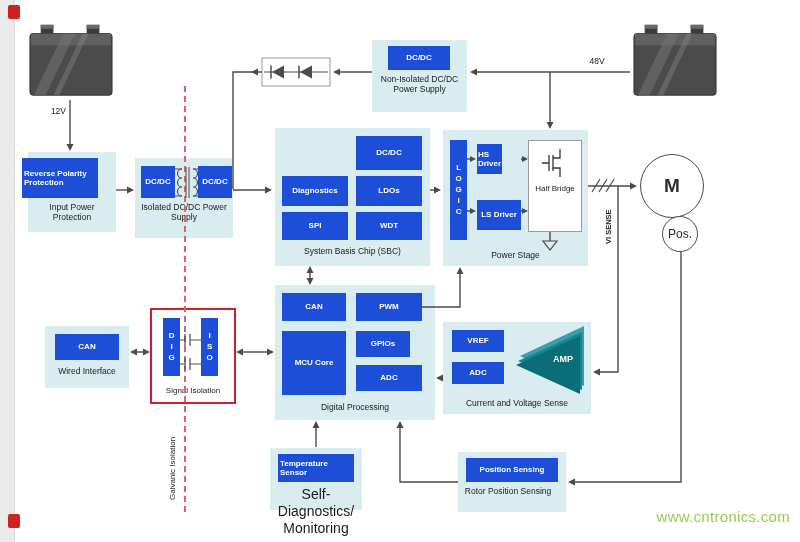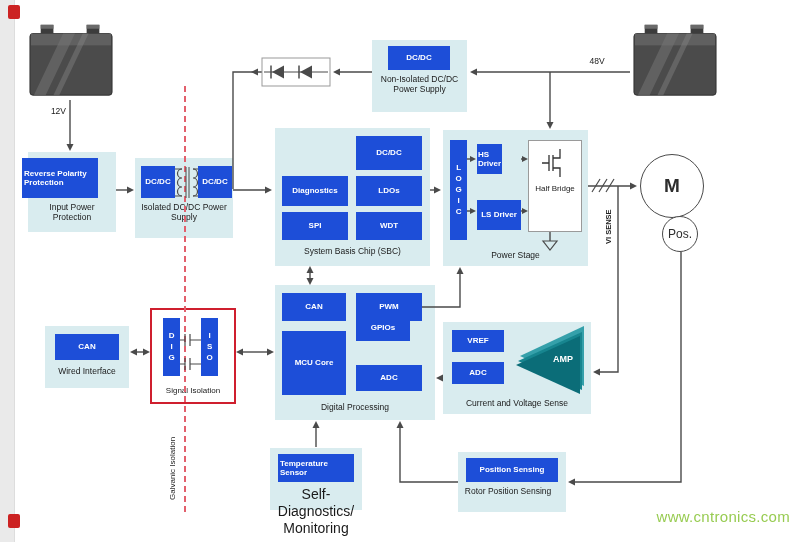--- a/index.html
+++ b/index.html
@@ -88,21 +88,21 @@
   <div class="chip" style="left:477px;top:144px;width:25px;height:30px">HS Driver</div>
   <div class="chip" style="left:477px;top:200px;width:44px;height:30px">LS Driver</div>
   <div class="whitebox" style="left:528px;top:140px;width:54px;height:92px"></div>
   <div class="lbl" style="left:528px;top:184px;width:54px;font-size:8px">Half Bridge</div>
   <div class="lbl" style="left:443px;top:250px;width:145px">Power Stage</div>
 
   <div class="lightbox" style="left:275px;top:285px;width:160px;height:135px"></div>
   <div class="chip" style="left:282px;top:293px;width:64px;height:28px">CAN</div>
   <div class="chip" style="left:356px;top:293px;width:66px;height:28px">PWM</div>
   <div class="chip" style="left:282px;top:331px;width:64px;height:64px">MCU Core</div>
-  <div class="chip" style="left:356px;top:315px;width:54px;height:26px">GPIOs</div>
+  <div class="chip" style="left:356px;top:331px;width:54px;height:26px">GPIOs</div>
   <div class="chip" style="left:356px;top:365px;width:66px;height:26px">ADC</div>
   <div class="lbl" style="left:275px;top:402px;width:160px">Digital Processing</div>
 
   <div class="lightbox" style="left:443px;top:322px;width:148px;height:92px"></div>
   <div class="chip" style="left:452px;top:330px;width:52px;height:22px">VREF</div>
   <div class="chip" style="left:452px;top:362px;width:52px;height:22px">ADC</div>
   <svg class="amp-svg" style="left:510px;top:326px" width="76" height="70" viewBox="0 0 76 70">
     <polygon points="74,0 74,60 10,30" fill="#35a0aa"></polygon>
     <polygon points="72,6 72,64 8,35" fill="#17858f"></polygon>
     <polygon points="70,10 70,68 6,39" fill="#0b6d78"></polygon>

